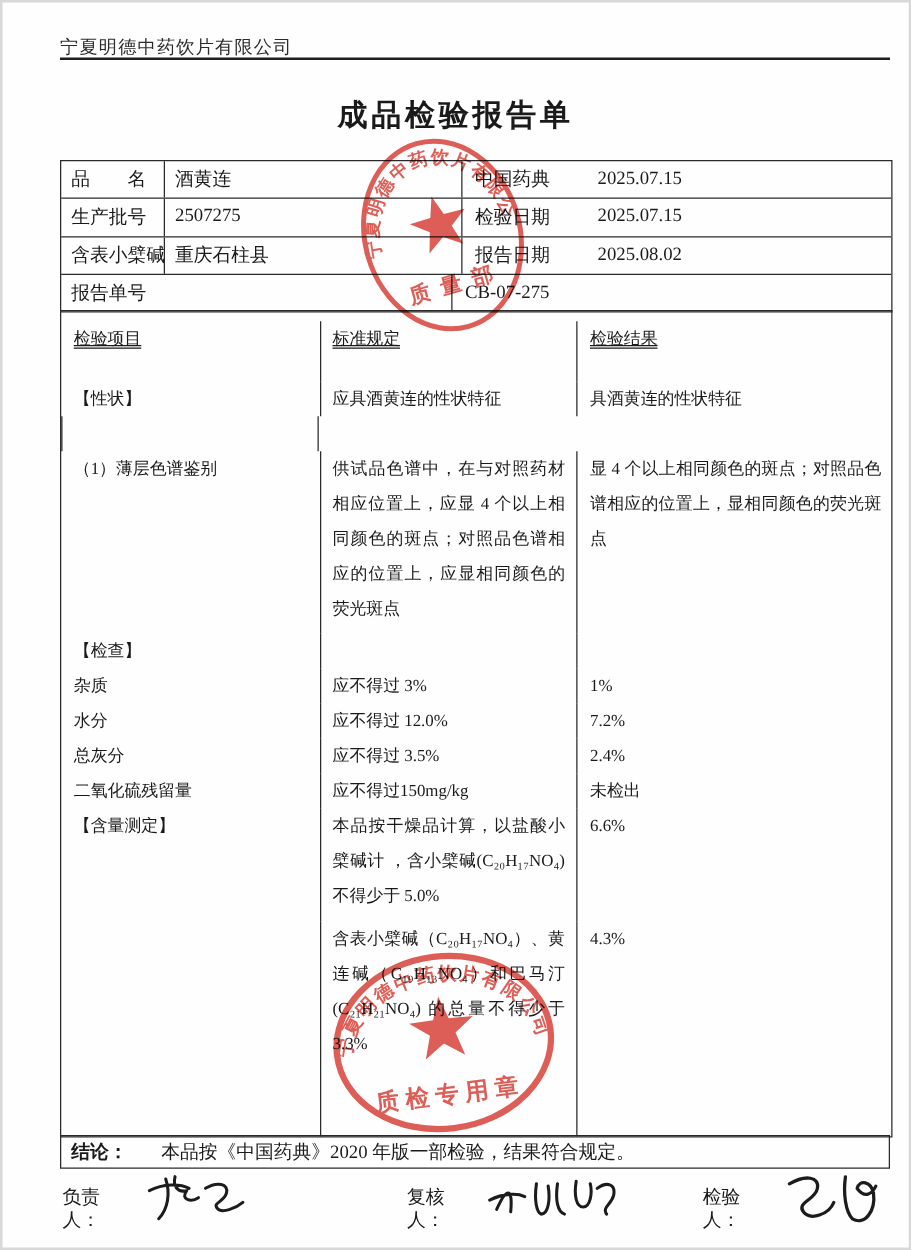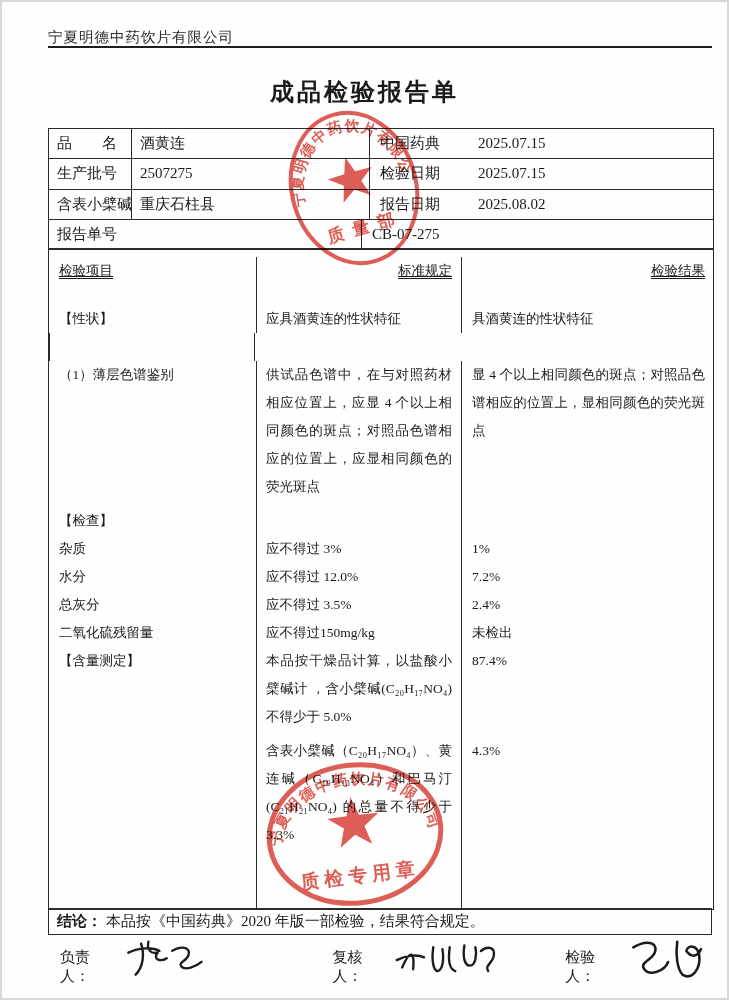--- a/index.html
+++ b/index.html
@@ -26,30 +26,30 @@
   .i-date-value{padding-left:10px;}
   
   .main-table{position:absolute;top:248px;left:48px;width:664px;height:660px;
               border:1px solid #2a2a2a;display:flex;flex-direction:column;font-size:13.5px;}
   .m-row{display:flex;}
   .c1{width:207px;padding-left:10px;box-sizing:border-box;line-height:28px;}
   .c2{width:206px;box-sizing:border-box;border-left:1px solid #2a2a2a;border-right:1px solid #2a2a2a;
       padding:0 9px;line-height:28px;}
   .c3{flex:1;padding:0 8px 0 10px;line-height:28px;}
   .m-head{height:56px;padding-top:8px;box-sizing:border-box;text-decoration:underline;}
-  .m-head .c2,.m-head .c3{text-align:right;}
+  .m-head .c2,.m-head .c3{text-align:left;}
   .m-head span{text-decoration:underline;text-underline-offset:3px;}
   .h28{height:28px;}
   .h146{height:146px;}
   .h90{height:90px;}
   .grow{flex:1;}
   .para{text-align:justify;}
   
   .conclusion{position:absolute;top:908px;left:48px;width:664px;height:27px;border:1px solid #2a2a2a;
-              box-sizing:border-box;display:flex;align-items:center;padding-left:8px;font-size:15px;}
+              box-sizing:border-box;display:flex;align-items:center;padding-left:8px;font-size:15px;gap:23px;}
   .conclusion b{margin-right:4px;}
   
   .sign-row{position:absolute;top:934px;left:48px;width:666px;display:flex;align-items:flex-start;font-size:15px;}
   .sign-group{display:flex;align-items:flex-start;}
   .sign-label{padding-top:14px;}
   .sig-svg{margin-left:6px;}
   
   .stamp{position:absolute;mix-blend-mode:multiply;opacity:.88;pointer-events:none;}
   .stamp text{font-family:"Liberation Serif","DejaVu Serif",serif;font-weight:bold;}
 </style>
@@ -144,36 +144,36 @@
       <div class="c3">2.4%</div>
     </div>
     <div class="m-row h28">
       <div class="c1">二氧化硫残留量</div>
       <div class="c2">应不得过150mg/kg</div>
       <div class="c3">未检出</div>
     </div>
     <div class="m-row h90">
       <div class="c1">【含量测定】</div>
       <div class="c2 para">本品按干燥品计算，以盐酸小檗碱计 ，含小檗碱(C₂₀H₁₇NO₄)不得少于 5.0%</div>
-      <div class="c3">87.4%</div>
+      <div class="c3">6.6%</div>
     </div>
     <div class="m-row grow">
       <div class="c1"></div>
       <div class="c2 para">含表小檗碱（C₂₀H₁₇NO₄）、黄连碱（C₁₉H₁₃NO₄）和巴马汀(C₂₁H₂₁NO₄) 的总量不得少于 3.3%</div>
       <div class="c3">4.3%</div>
     </div>
   </div>
 
   <div class="conclusion">
     <b>结论：</b>
     <span>本品按《中国药典》2020 年版一部检验，结果符合规定。</span>
   </div>
 
   <div class="sign-row">
-    <div class="sign-group" style="margin-left:12px;">
+    <div class="sign-group" style="margin-left:2px;">
       <span class="sign-label">负责人：</span>
       <svg class="sig-svg" width="100" height="52" viewBox="0 0 100 52">
         <path d="M22 8 C26 20 24 34 16 42 M8 18 C20 12 34 12 42 16 M30 6 C28 14 32 20 40 18 C34 26 44 28 50 24 M56 16 C66 10 76 12 74 20 C72 28 62 28 66 33 C70 38 82 33 88 28" fill="none" stroke-width="2.6" stroke-linecap="round" stroke-linejoin="round" stroke="#1c1c1c"></path>
       </svg>
     </div>
     <div class="sign-group" style="margin-left:120px;">
       <span class="sign-label">复核人：</span>
       <svg class="sig-svg" width="118" height="54" viewBox="0 0 118 54">
         <path d="M10 34 C18 16 24 14 22 36 M4 26 C16 20 28 20 34 23 M44 12 C42 26 44 36 48 38 C54 38 56 26 54 14 M62 12 C60 26 62 36 68 38 M78 10 C76 22 78 32 84 32 C90 32 92 20 90 12 M96 16 C104 10 112 12 110 22 C108 30 100 32 104 38" fill="none" stroke-width="2.6" stroke-linecap="round" stroke-linejoin="round" stroke="#1c1c1c"></path>
       </svg>

